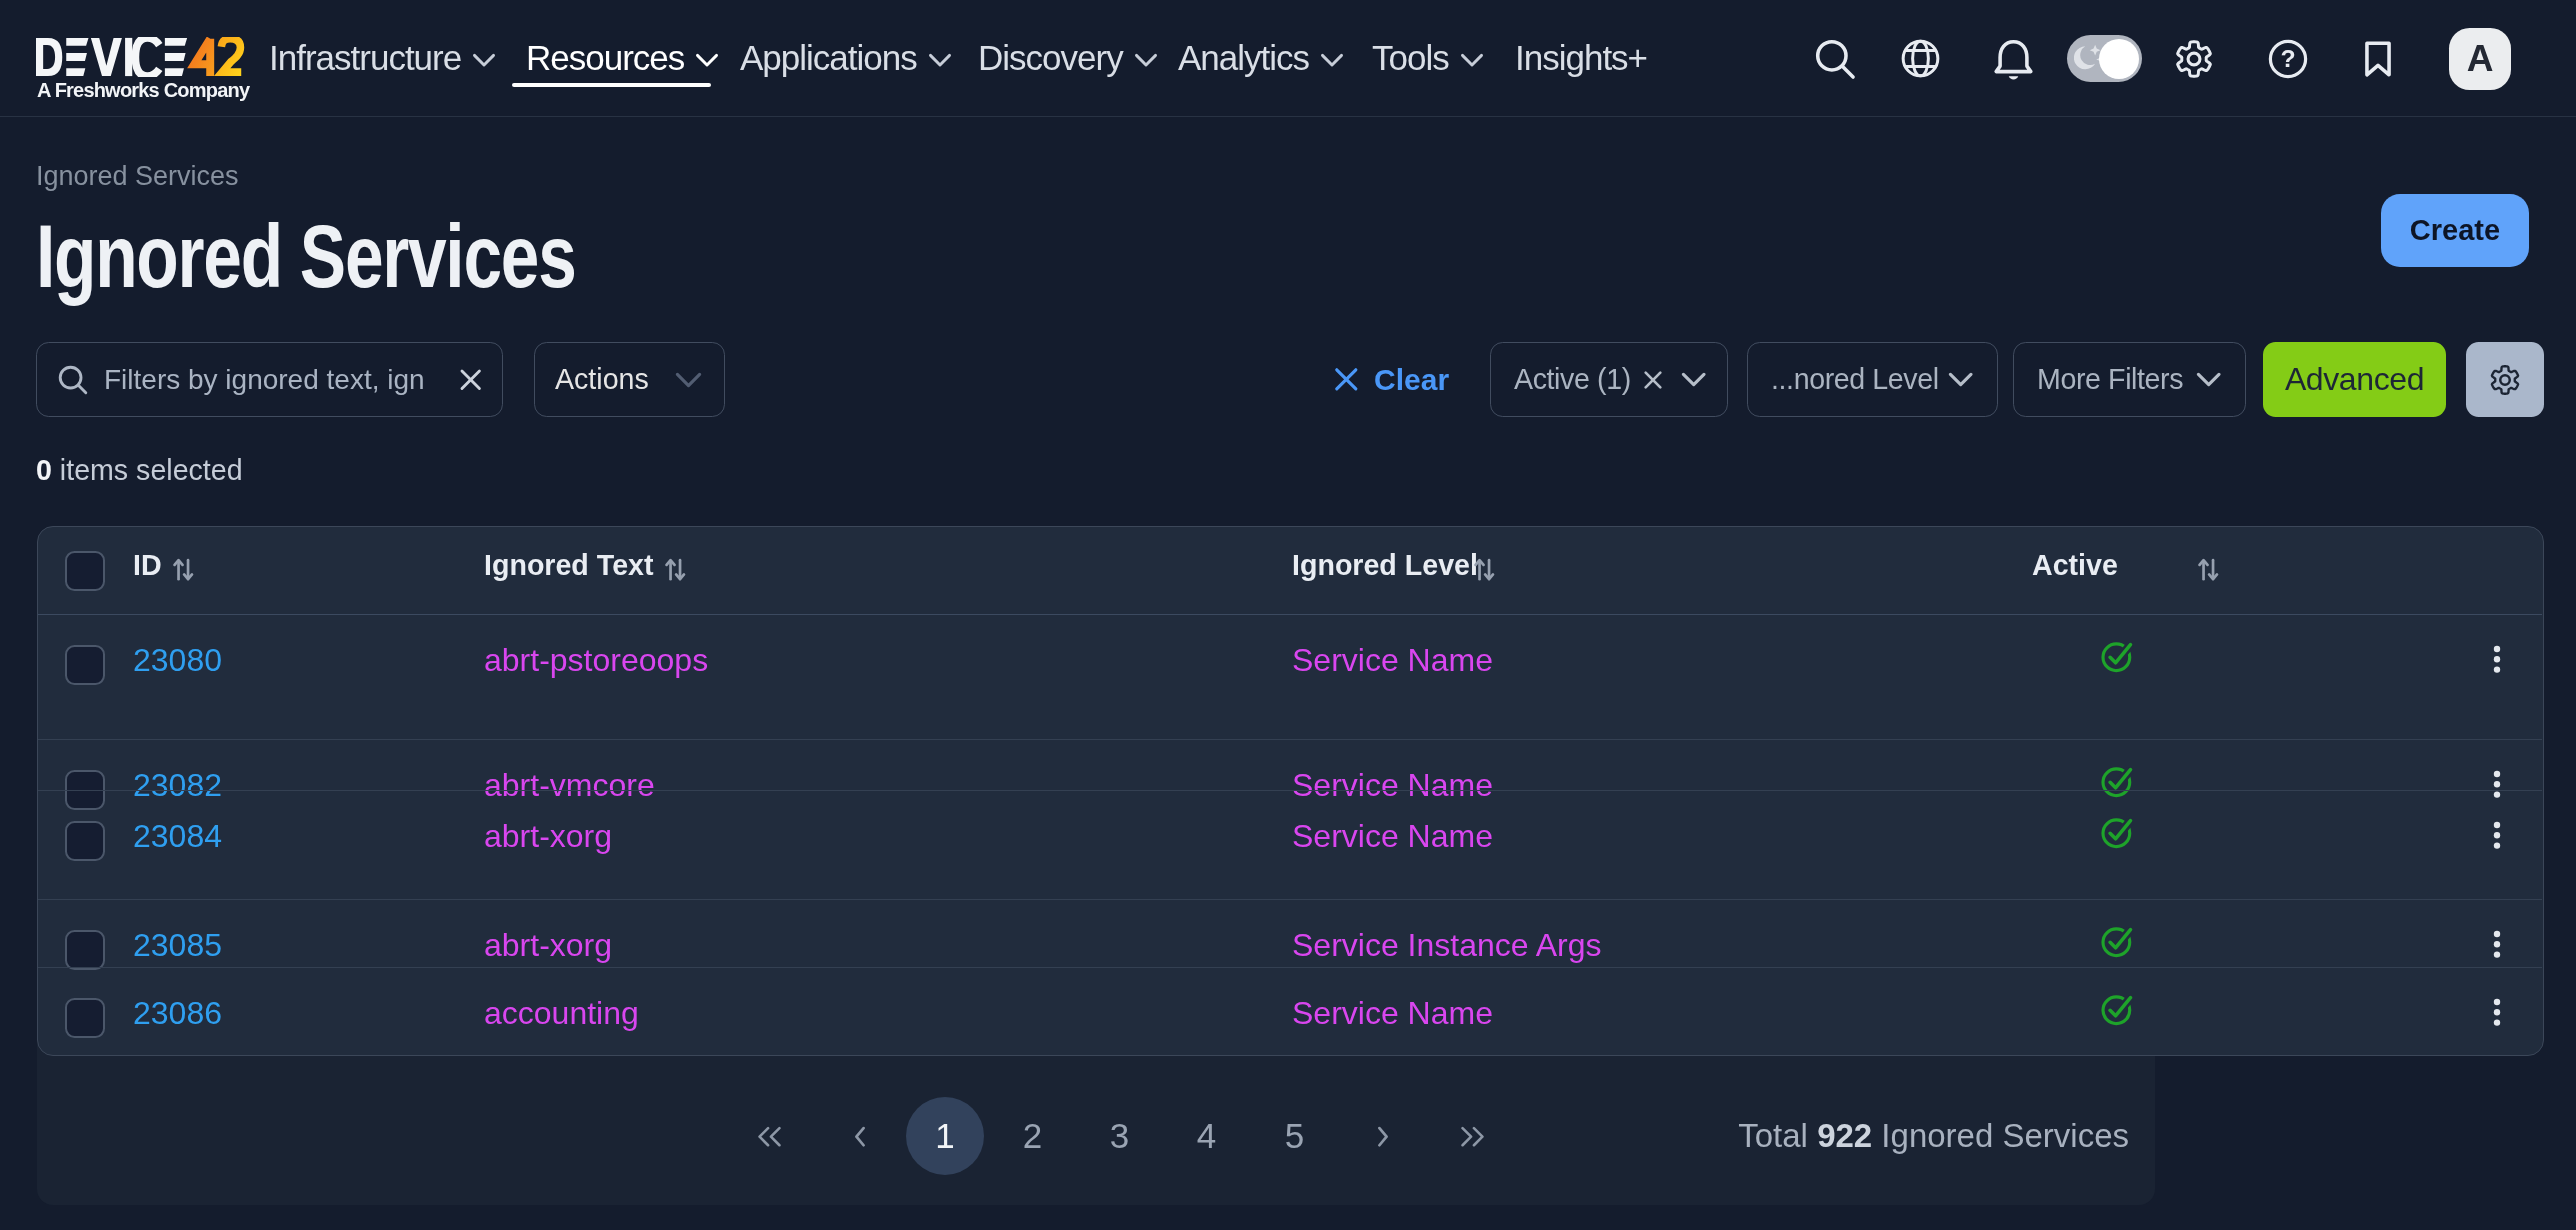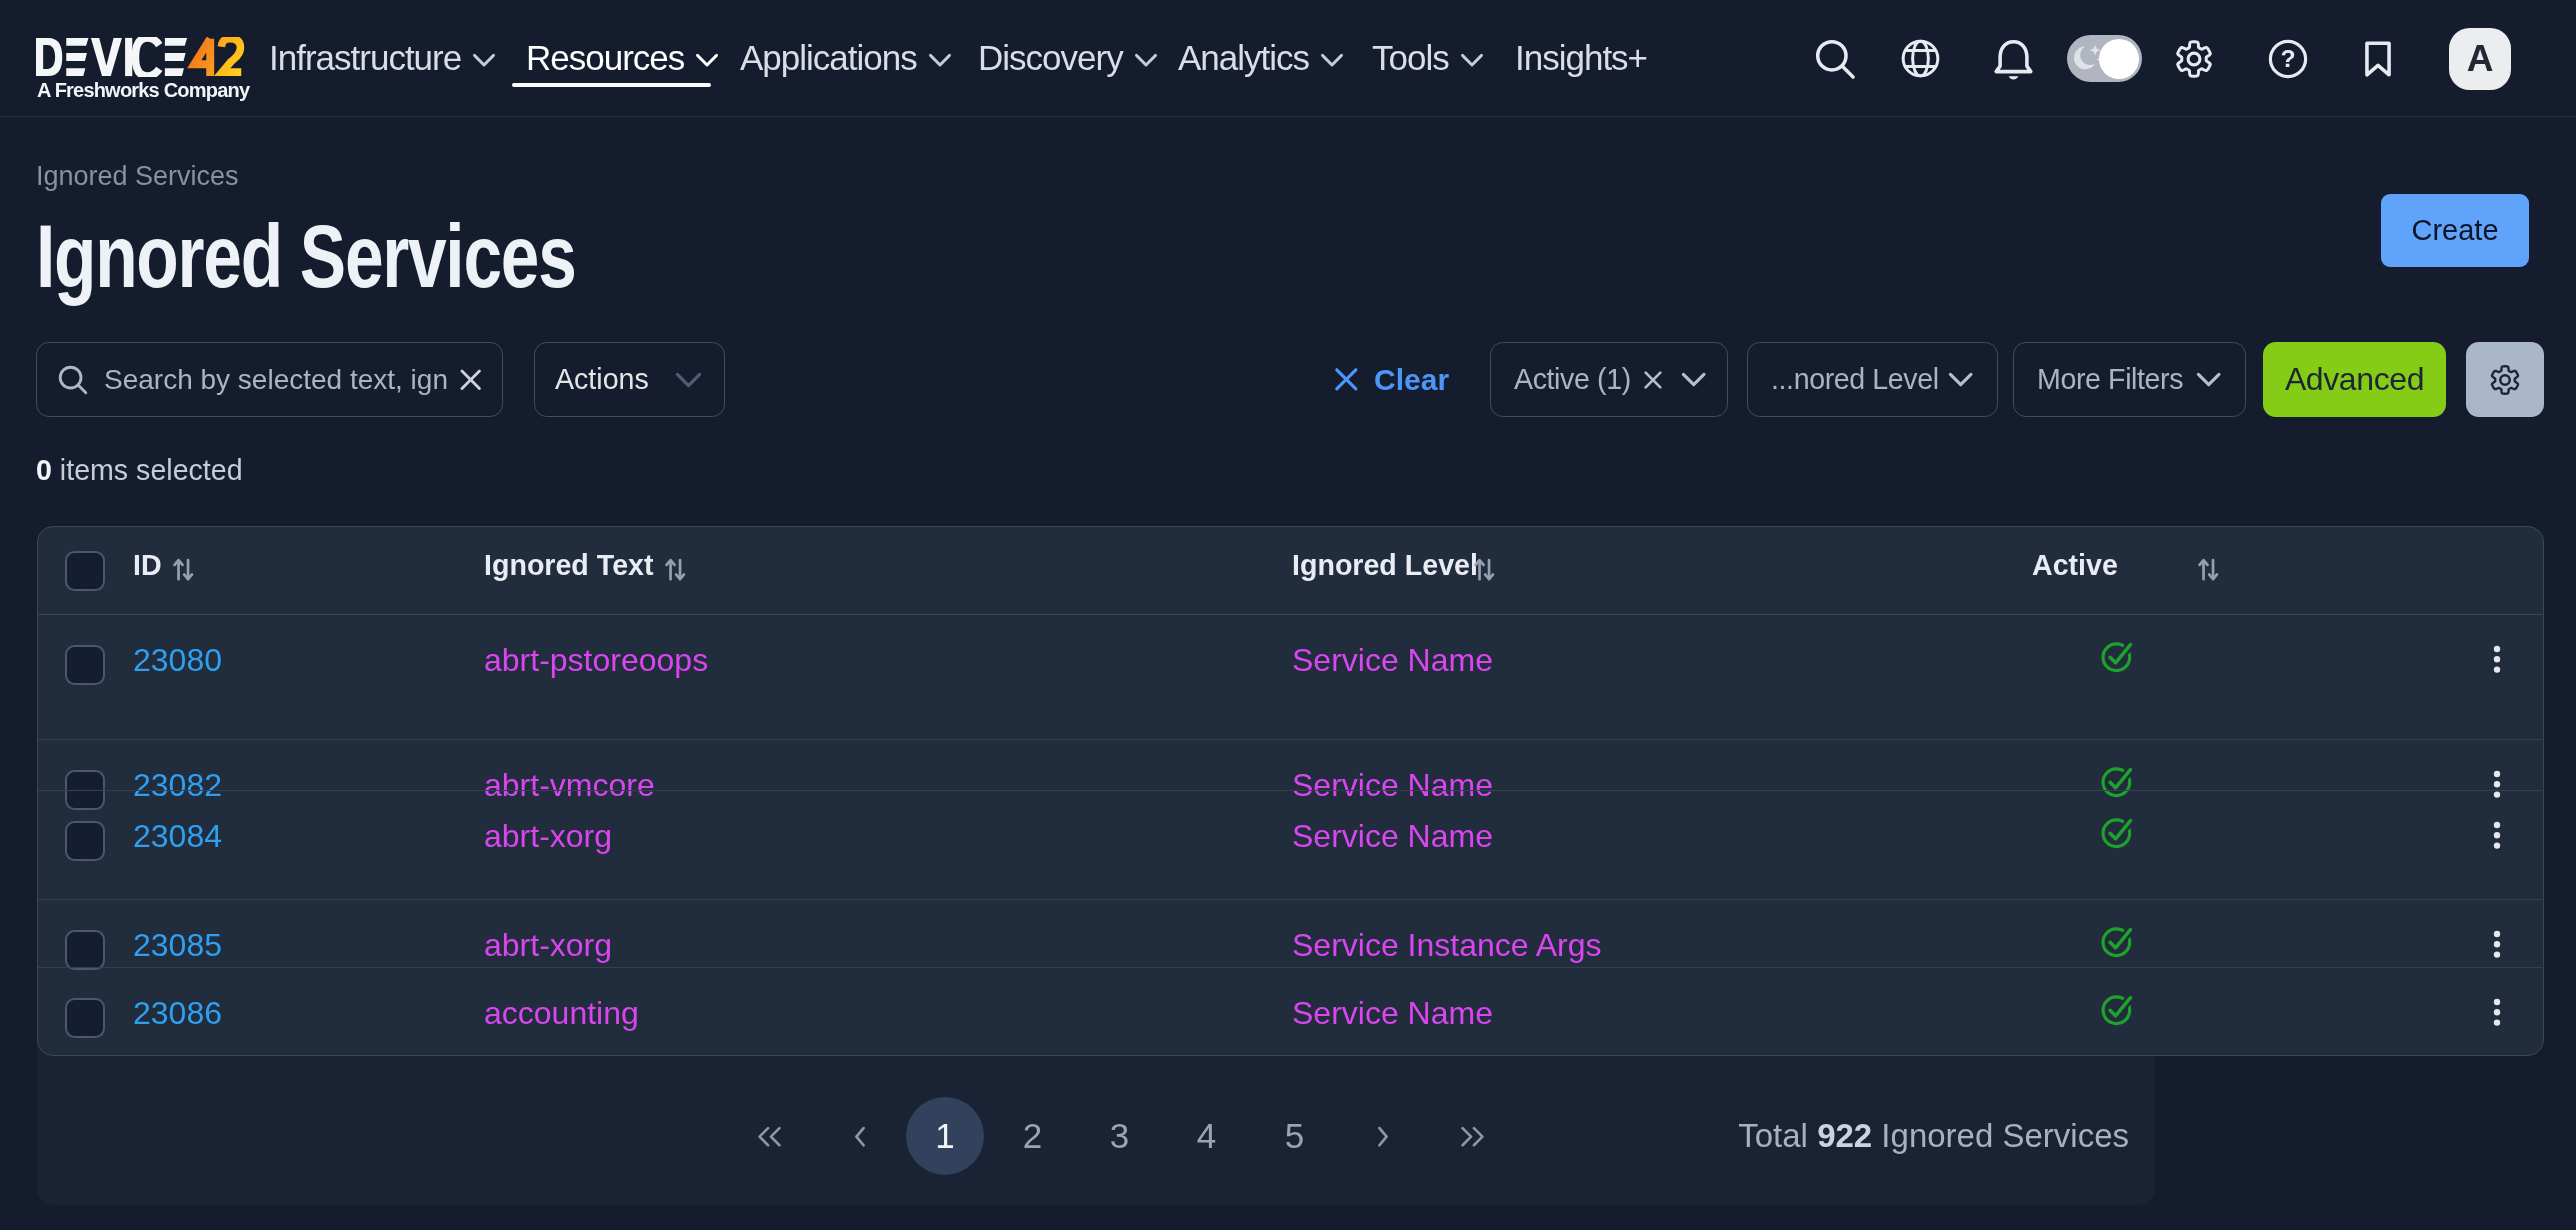--- a/index.html
+++ b/index.html
@@ -13,21 +13,21 @@
 #logo { position:absolute; left:36px; top:37px; }
 #tagline { position:absolute; left:37px; top:79px; width:208px; font-size:20px; font-weight:bold; color:#f2f4f7; letter-spacing:-0.8px; white-space:nowrap; }
 .nav-item { position:absolute; top:0; height:116px; display:flex; align-items:center; gap:11px; font-size:35px; letter-spacing:-1px; color:#d9dee6; white-space:nowrap; }
 .nav-item .chev { margin-top:4.8px; }
 #res-under { position:absolute; left:512px; top:83px; width:199px; height:4px; background:#ffffff; border-radius:2.4px; }
 .hicon { position:absolute; top:0; height:117px; display:flex; align-items:center; }
 
 
 #crumb { position:absolute; left:36px; top:161px; font-size:27px; color:#87919f; }
 #title { position:absolute; left:36px; top:205px; font-size:89px; font-weight:bold; color:#eef1f5; transform:scaleX(0.78); transform-origin:0 0; letter-spacing:-1.6px; white-space:nowrap; }
-#createbtn { position:absolute; left:2381px; top:194px; width:148px; height:73px; background:#60a3fa; border-radius:9px; color:#0d1526; font-size:29px; font-weight:normal; display:flex; align-items:center; justify-content:center; }
+#createbtn { position:absolute; left:2381px; top:194px; width:148px; height:73px; background:#60a3fa; border-radius:19px; color:#0d1526; font-size:29px; font-weight:bold; display:flex; align-items:center; justify-content:center; }
 
 
 .frow { position:absolute; top:342px; height:75px; }
 .pill { border:1.6px solid #414c5f; border-radius:12.7px; display:flex; align-items:center; white-space:nowrap; }
 #searchbox { left:36px; width:467px; }
 #actionsbtn { left:534px; width:191px; justify-content:space-between; padding:0 22px 0 20px; font-size:28.6px; color:#e5e5e5; }
 #clearbtn { left:1332px; display:flex; align-items:center; gap:13.5px; font-size:30px; font-weight:bold; color:#4a97f7; }
 #pill-active { left:1490px; width:238px; }
 #pill-level { left:1747px; width:251px; }
 #pill-more { left:2013px; width:233px; }
@@ -160,21 +160,21 @@
 
 <div id="crumb">Ignored Services</div>
 <div id="title">Ignored Services</div>
 <div id="createbtn">Create</div>
 
 <div id="searchbox" class="frow pill" style="padding:0 19px 0 20px;">
   <svg width="32" height="32" viewBox="0 0 40 40" fill="none" stroke="#aeb7c5" stroke-width="3.6" stroke-linecap="round">
       <circle cx="17" cy="17" r="13"></circle>
       <line x1="27" y1="27" x2="36" y2="36"></line>
     </svg>
-  <span style="margin-left:15px; font-size:28px; color:#aab4c3; flex:1; white-space:nowrap; overflow:hidden;">Search by selected text, ign</span>
+  <span style="margin-left:15px; font-size:28px; color:#aab4c3; flex:1; white-space:nowrap; overflow:hidden;">Filters by ignored text, ign</span>
   <svg width="25.4" height="25.4" viewBox="0 0 32 32" stroke="#ccd2dc" stroke-width="3.6" stroke-linecap="round">
       <line x1="5" y1="5" x2="27" y2="27"></line>
       <line x1="27" y1="5" x2="5" y2="27"></line>
     </svg>
 </div>
 <div id="actionsbtn" class="frow pill">
     <span>Actions</span>
     <svg width="27" height="16" viewBox="0 0 34 20" fill="none" stroke="#525d72" stroke-width="4" stroke-linecap="round" stroke-linejoin="round">
       <polyline points="3,3 17,17 31,3"></polyline>
     </svg>

